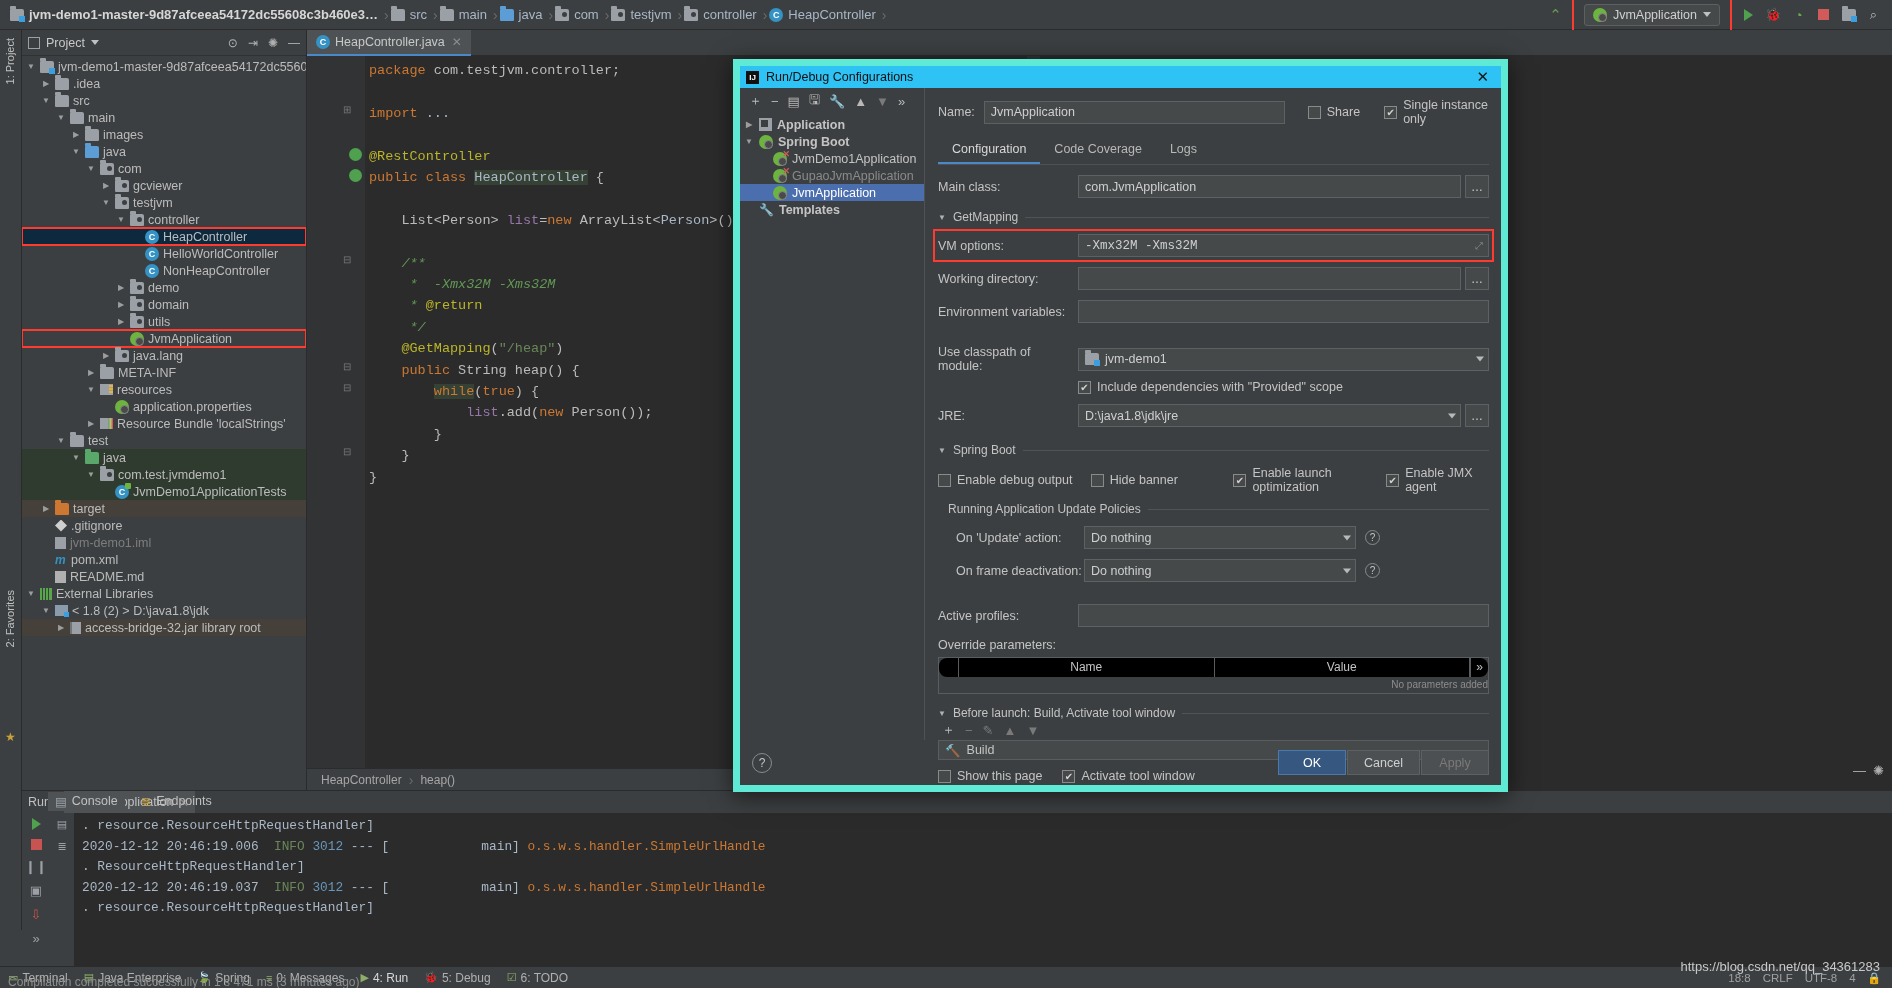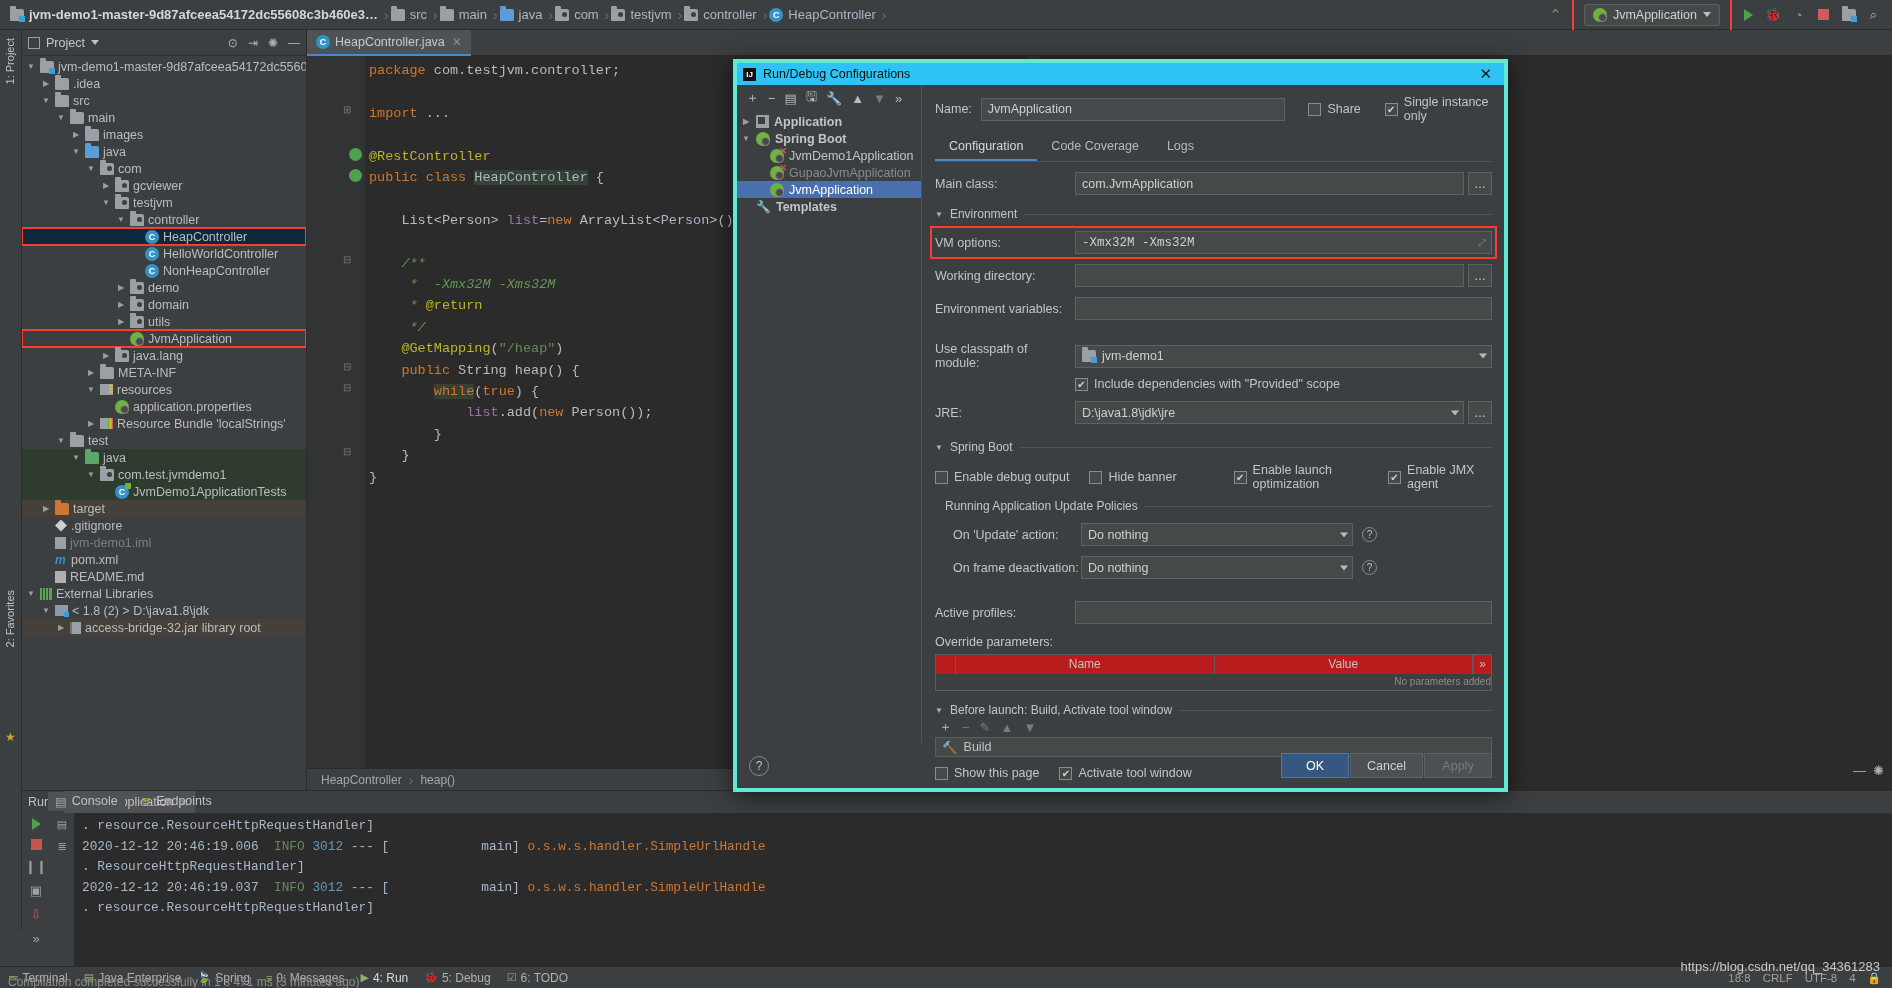--- a/index.html
+++ b/index.html
@@ -116,21 +116,21 @@
   .red-sq{width:11px;height:11px;background:#c75450;}
 
   
   .statusbar{position:absolute;left:0;right:0;bottom:0;height:22px;background:#3c3f41;border-top:1px solid #2b2b2b;display:flex;align-items:center;gap:14px;padding-left:8px;font-size:12px;color:#b0b0b0;}
   .sb-item{display:flex;align-items:center;gap:4px;}
   .sb-item.active{color:#d8d8d8;}
   .sb-right{margin-left:auto;display:flex;align-items:center;gap:12px;padding-right:10px;font-size:11.5px;color:#a0a0a0;}
   .watermark{position:absolute;right:12px;bottom:14px;font-size:13px;color:#c9c9c9;}
 
   
-  .dlg{position:absolute;left:733px;top:59px;width:775px;height:733px;background:#3c3f41;border:4px solid #5eead4;box-shadow:0 4px 22px rgba(0,0,0,.6);}
+  .dlg{position:absolute;left:733px;top:59px;width:775px;height:733px;background:#3c3f41;border:7px solid #5eead4;box-shadow:0 4px 22px rgba(0,0,0,.6);}
   .dlg-title{height:22px;background:#2fc3f5;display:flex;align-items:center;gap:7px;padding:0 6px;color:#101010;font-size:12.5px;}
   .dlg-title .ij{width:13px;height:13px;background:#101010;color:#fff;font-size:8px;text-align:center;line-height:13px;font-weight:bold;}
   .dlg-x{margin-left:auto;font-size:15px;color:#151515;padding:0 6px;}
   .dlg-left{position:absolute;left:0;top:22px;width:185px;bottom:45px;background:#3c3f41;border-right:1px solid #4e5254;}
   .dlg-lefttools{height:26px;display:flex;align-items:center;gap:9px;padding:0 9px;color:#b9b9b9;font-size:13px;}
   .cfg-tree{padding-top:2px;}
   .cfgrow{display:flex;align-items:center;gap:5px;height:17px;font-size:12.5px;color:#c4c4c4;padding-left:4px;white-space:nowrap;}
   .cfgrow.bold{font-weight:bold;}
   .cfgrow.sel{background:#4b6eaf;color:#fff;}
   .cfgrow.dim{color:#8a8a8a;}
@@ -155,21 +155,21 @@
   .fld-wide{flex:1;}
   .group{display:flex;align-items:center;gap:7px;margin-top:12px;color:#c4c4c4;font-size:12px;}
   .group .line{flex:1;height:1px;background:#515456;}
   .caret{font-size:8px;color:#b0b0b0;}
   .combo{position:relative;}
   .combo .arr{position:absolute;right:4px;top:50%;transform:translateY(-50%);width:0;height:0;border-left:4px solid transparent;border-right:4px solid transparent;border-top:5px solid #b9b9b9;}
   .ellip{width:24px;height:23px;background:#45494a;border:1px solid #5e6163;display:flex;align-items:center;justify-content:center;font-size:12px;color:#cfcfcf;margin-left:4px;flex:0 0 auto;}
   .expand{position:absolute;right:5px;top:50%;transform:translateY(-50%);color:#8d8d8d;font-size:10px;}
   .vm-hl{outline:2px solid #ff3b30;outline-offset:3px;}
   .tbl{margin-top:5px;border:1px solid #5a5d5f;background:#3c3f41;}
-  .tbl-head{display:flex;height:19px;background:#b91c1c;font-size:12px;color:#c4c4c4;}
+  .tbl-head{display:flex;height:19px;background:#000000;font-size:12px;color:#c4c4c4;border-radius:8px;}
   .tbl-head .th{flex:1;text-align:center;border-right:1px solid #5a5d5f;line-height:19px;}
   .tbl-head .th:last-child{border-right:none;}
   .tbl-body{height:16px;font-size:10px;color:#8d8d8d;text-align:right;line-height:16px;}
   .bl{margin-top:12px;}
   .bl-tools{display:flex;align-items:center;gap:10px;height:20px;color:#b9b9b9;font-size:13px;padding-left:4px;}
   .bl-list{border:1px solid #5a5d5f;background:#45494a;height:20px;display:flex;align-items:center;gap:6px;padding-left:6px;font-size:12.5px;color:#c4c4c4;}
   .dlg-foot{position:absolute;left:0;right:0;bottom:0;height:45px;display:flex;align-items:center;padding:0 12px;gap:9px;}
   .help{width:20px;height:20px;border-radius:50%;border:1px solid #8a8a8a;color:#c4c4c4;font-size:12px;display:flex;align-items:center;justify-content:center;}
   .btn{height:25px;min-width:68px;padding:0 16px;font-size:12.5px;display:flex;align-items:center;justify-content:center;border:1px solid #5e6163;background:#4c5052;color:#d0d0d0;}
   .btn.prim{background:#365880;border-color:#4a7aab;color:#fff;}
@@ -673,21 +673,21 @@
       </div>
 
       <div class="frow">
         <div class="flab">Main class:</div>
         <div class="txt fld-wide">com.JvmApplication</div>
         <div class="ellip">…</div>
       </div>
 
       <div class="group">
         <span class="caret">▼</span>
-        <span>Environment</span>
+        <span>GetMapping</span>
         <span class="line"></span>
       </div>
 
       <div class="frow vm-hl" style="position:relative;">
         <div class="flab">VM options:</div>
         <div class="txt fld-wide" style="position:relative;font-family:'Liberation Mono',monospace;">
           <span>-Xmx32M -Xms32M</span>
           <span class="expand">⤢</span>
         </div>
       </div>

